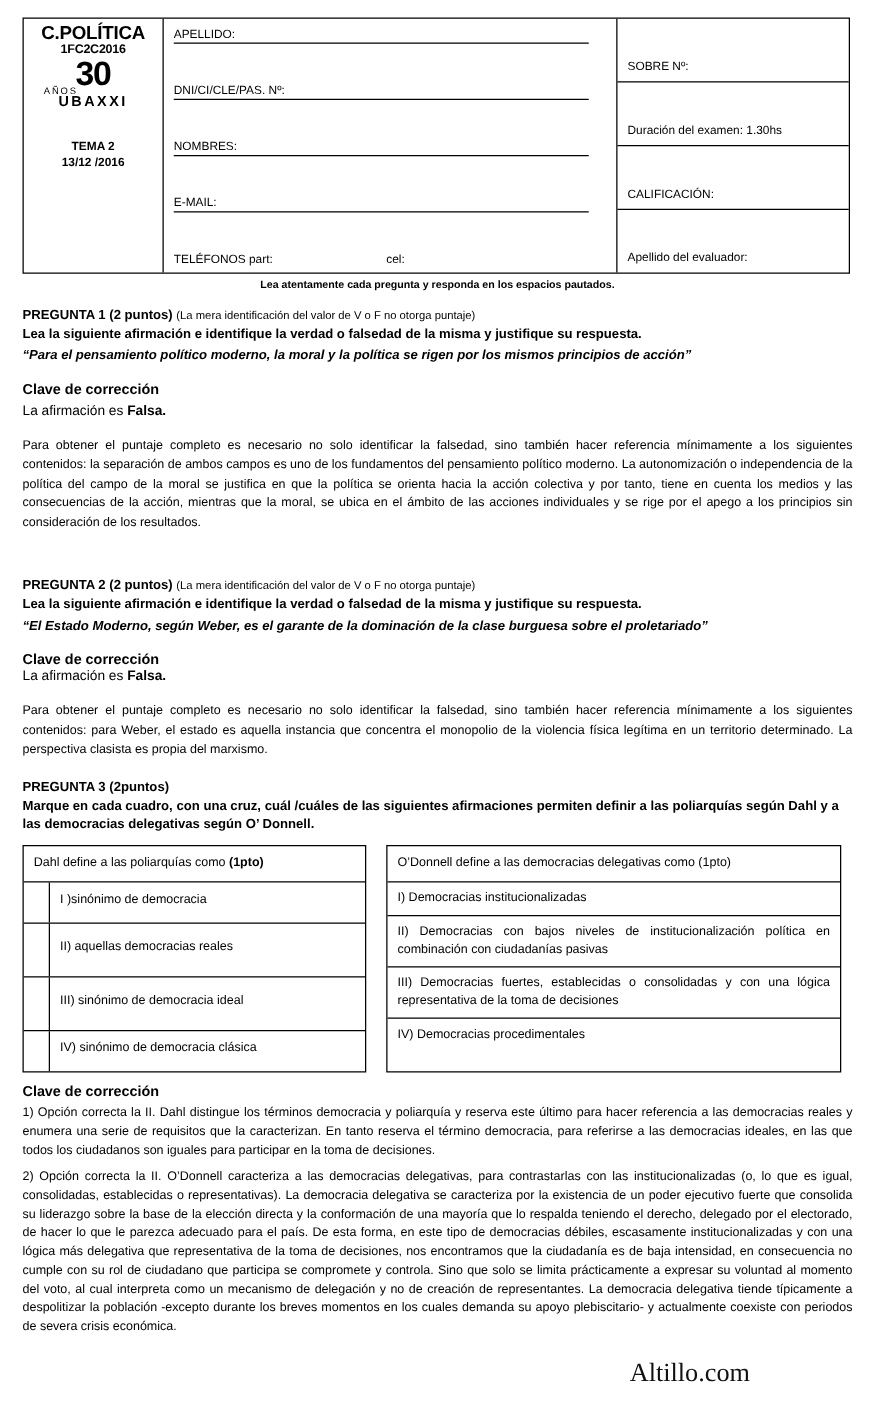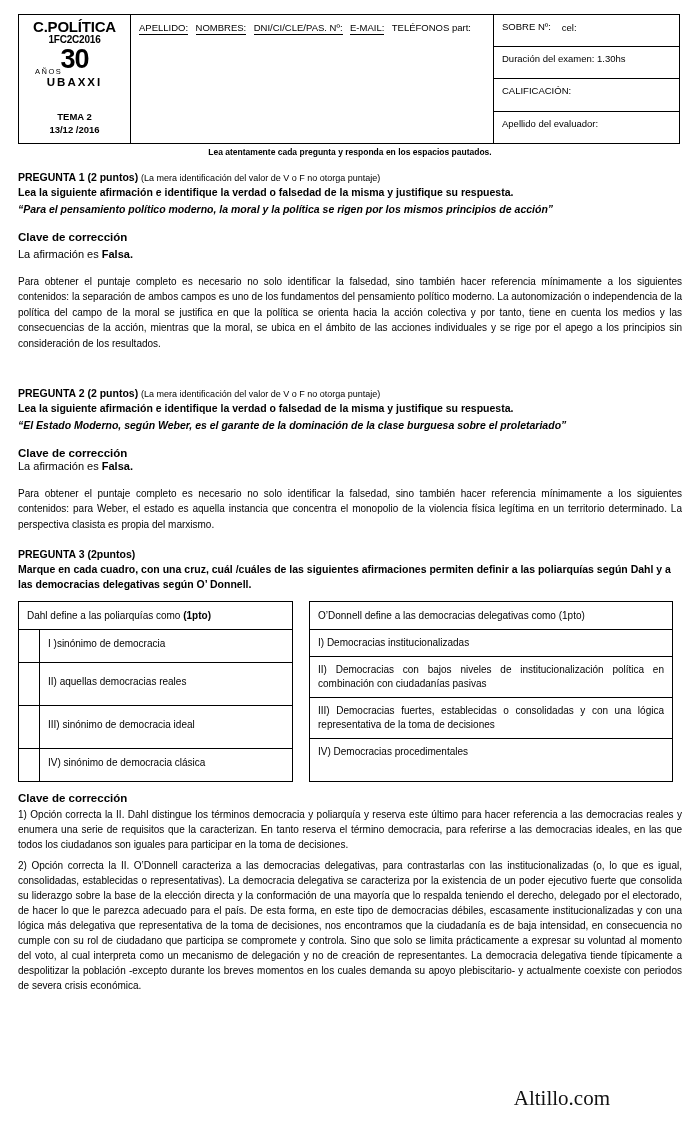--- a/index.html
+++ b/index.html
@@ -80,21 +80,21 @@
     margin-top: 23px;
     line-height: 1.35;
   }
 
   .hdr-mid {
     flex: 1;
     border-right: 1.5px solid #000;
     box-sizing: border-box;
     padding: 4px 22px 3px 8px;
     display: flex;
-    flex-direction: row;
+    flex-direction: column;
     justify-content: space-between;
   }
   .fld {
     font-size: 9.5px;
     padding: 3px 0 3px 0;
     border-bottom: 1px solid #000;
     position: relative;
     height: 16px;
     box-sizing: border-box;
   }
@@ -110,20 +110,21 @@
     box-sizing: border-box;
     display: flex;
     flex-direction: column;
   }
   .rfld {
     font-size: 9.5px;
     padding: 6px 0 6px 8px;
     border-bottom: 1px solid #000;
     flex: 1;
     box-sizing: border-box;
+    margin-top: 27px;
   }
   .rfld.last { border-bottom: none; }
 
   .read-note {
     text-align: center;
     font-size: 8.5px;
     font-weight: bold;
     margin-top: 3px;
     margin-bottom: 14px;
   }
@@ -217,21 +218,21 @@
   }
   .ans-para {
     font-size: 10px;
     line-height: 1.5;
     text-align: justify;
     margin-bottom: 6px;
   }
 
   .watermark {
     position: absolute;
-    right: 90px;
+    right: 100px;
     bottom: 16px;
     font-size: 21px;
     color: #111;
     font-family: "Liberation Serif", serif;
   }
 </style>
 </head>
 <body>
 
 <div class="page">
@@ -247,24 +248,24 @@
       </div>
       <div class="t3">TEMA 2</div>
       <div class="t3" style="margin-top:0">13/12 /2016</div>
     </div>
 
     <div class="hdr-mid">
       <div class="fld">
         <span>APELLIDO:</span>
       </div>
       <div class="fld">
+        <span>DNI/CI/CLE/PAS. Nº:</span>
+      </div>
+      <div class="fld">
         <span>NOMBRES:</span>
-      </div>
-      <div class="fld">
-        <span>DNI/CI/CLE/PAS. Nº:</span>
       </div>
       <div class="fld">
         <span>E-MAIL:</span>
       </div>
       <div class="fld last">
         <span>TELÉFONOS part:</span>
         <span class="sub">cel:</span>
       </div>
     </div>
 

